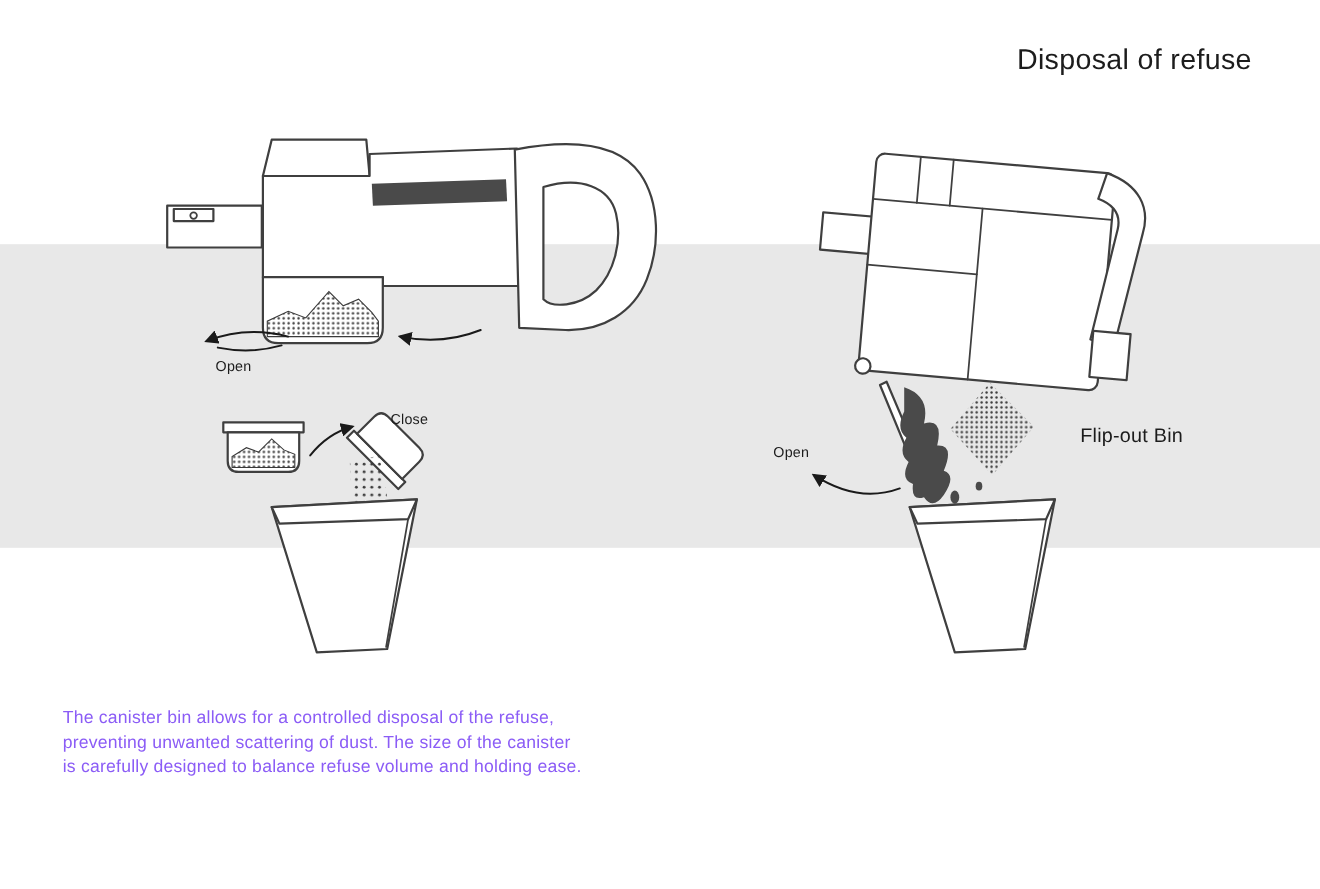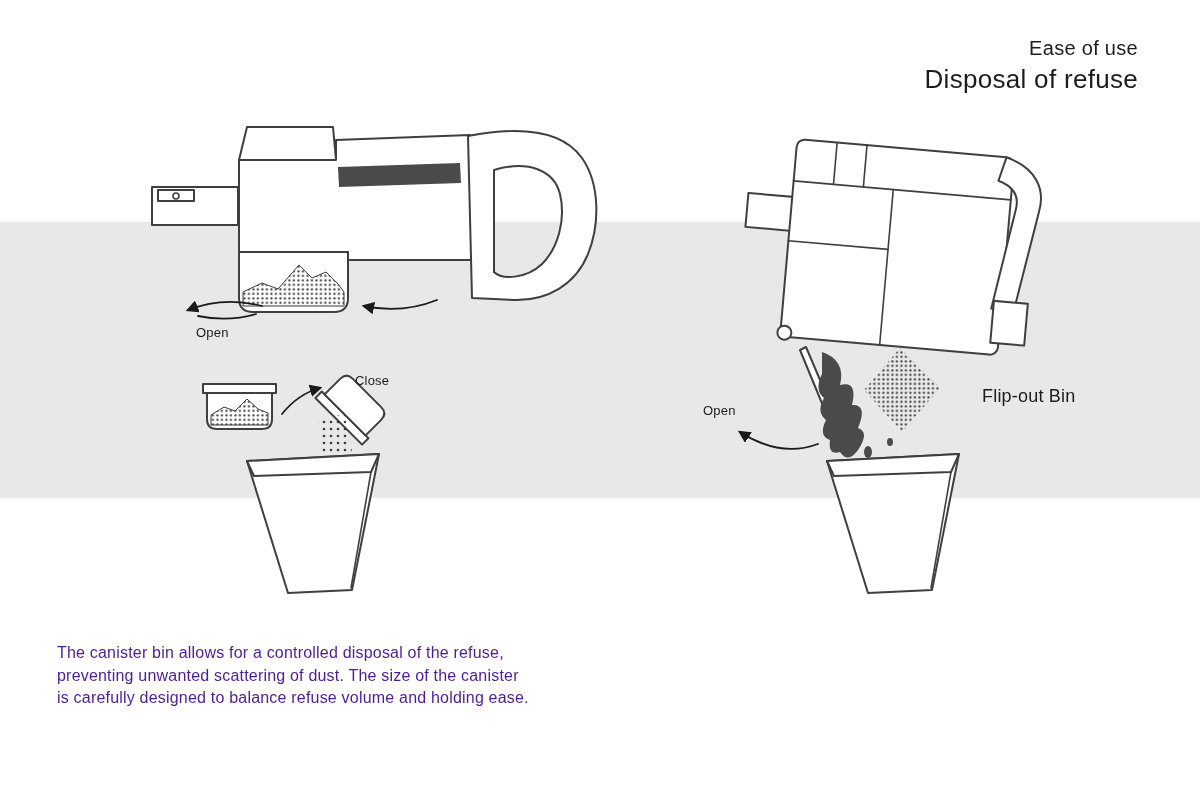--- a/index.html
+++ b/index.html
@@ -16,21 +16,21 @@
   .band{position:absolute;left:0;top:222px;width:1200px;height:276px;background:var(--band);}
   .illustrations{position:absolute;left:0;top:0;width:1200px;height:808px;}
   .header{position:absolute;top:36px;right:62px;text-align:right;line-height:1.25;}
   .header .subtitle{font-size:20px;letter-spacing:.3px;color:var(--text);}
   .header .title{font-size:26px;letter-spacing:.3px;color:var(--text);margin-top:2px;}
   .label{position:absolute;font-size:13px;letter-spacing:.2px;color:var(--text);white-space:nowrap;}
   .label-open-left{left:196px;top:325px;}
   .label-close{left:355px;top:325px;margin-top:48px;}
   .label-open-right{left:703px;top:403px;}
   .label-flipout{left:982px;top:386px;font-size:18px;}
-  .caption{position:absolute;font-size:16px;line-height:22.5px;letter-spacing:.2px;color:#4c1d95;white-space:pre-line;}
+  .caption{position:absolute;font-size:16px;line-height:22.5px;letter-spacing:.2px;color:#8b5cf6;white-space:pre-line;}
   .caption-left{left:57px;top:642px;width:560px;}
   .caption-right{left:640px;top:642px;width:530px;}
   svg .stroke{fill:#ffffff;stroke:var(--line);stroke-width:2;stroke-linejoin:round;stroke-linecap:round;}
   svg .thin{fill:none;stroke:var(--line);stroke-width:1.6;stroke-linejoin:round;stroke-linecap:round;}
   svg .arrowline{fill:none;stroke:#1a1a1a;stroke-width:1.8;stroke-linecap:round;}
 </style>
 </head>
 <body>
 
 <div class="canvas">
@@ -135,21 +135,20 @@
     </g>
 
     <g>
       <path class="stroke" d="M827,461 L868,593 L932,590 L959,454 Z"></path>
       <path class="stroke" d="M827,461 L959,454 L951,472 L834,476 Z"></path>
       <path class="thin" d="M951,472 L931,588"></path>
     </g>
   </svg>
 
   <header class="header">
-    <div class="subtitle">Ease of use</div>
     <div class="title">Disposal of refuse</div>
   </header>
 
   <div class="label label-open-left">Open</div>
   <div class="label label-close">Close</div>
   <div class="label label-open-right">Open</div>
   <div class="label label-flipout">Flip-out Bin</div>
 
   <p class="caption caption-left">The canister bin allows for a controlled disposal of the refuse,
 preventing unwanted scattering of dust. The size of the canister

